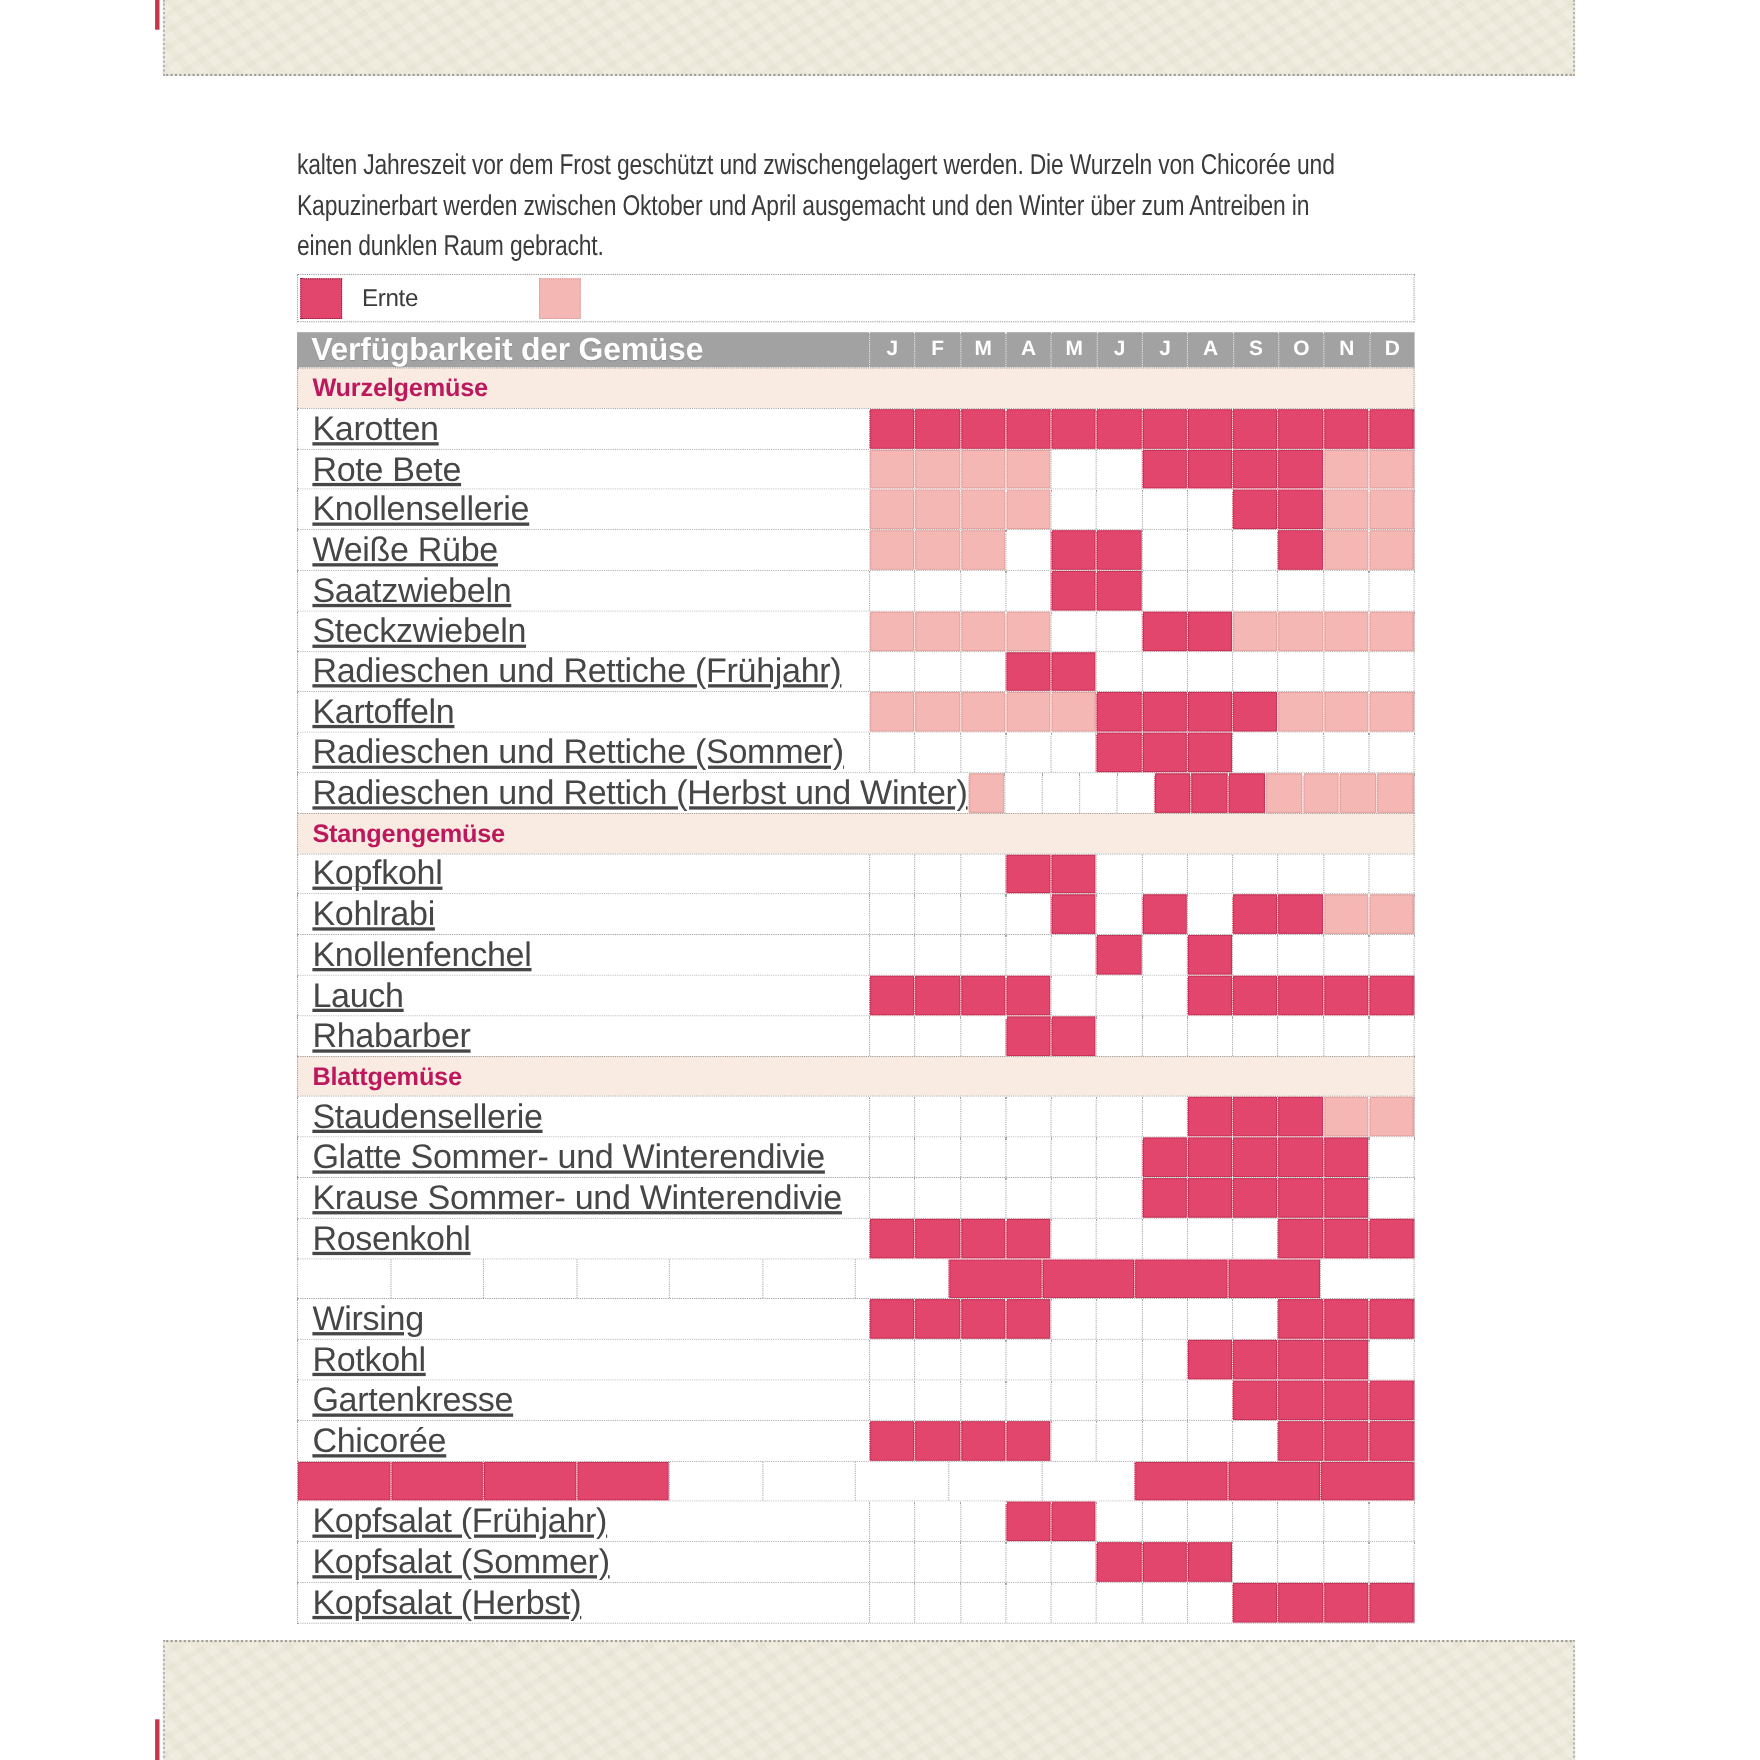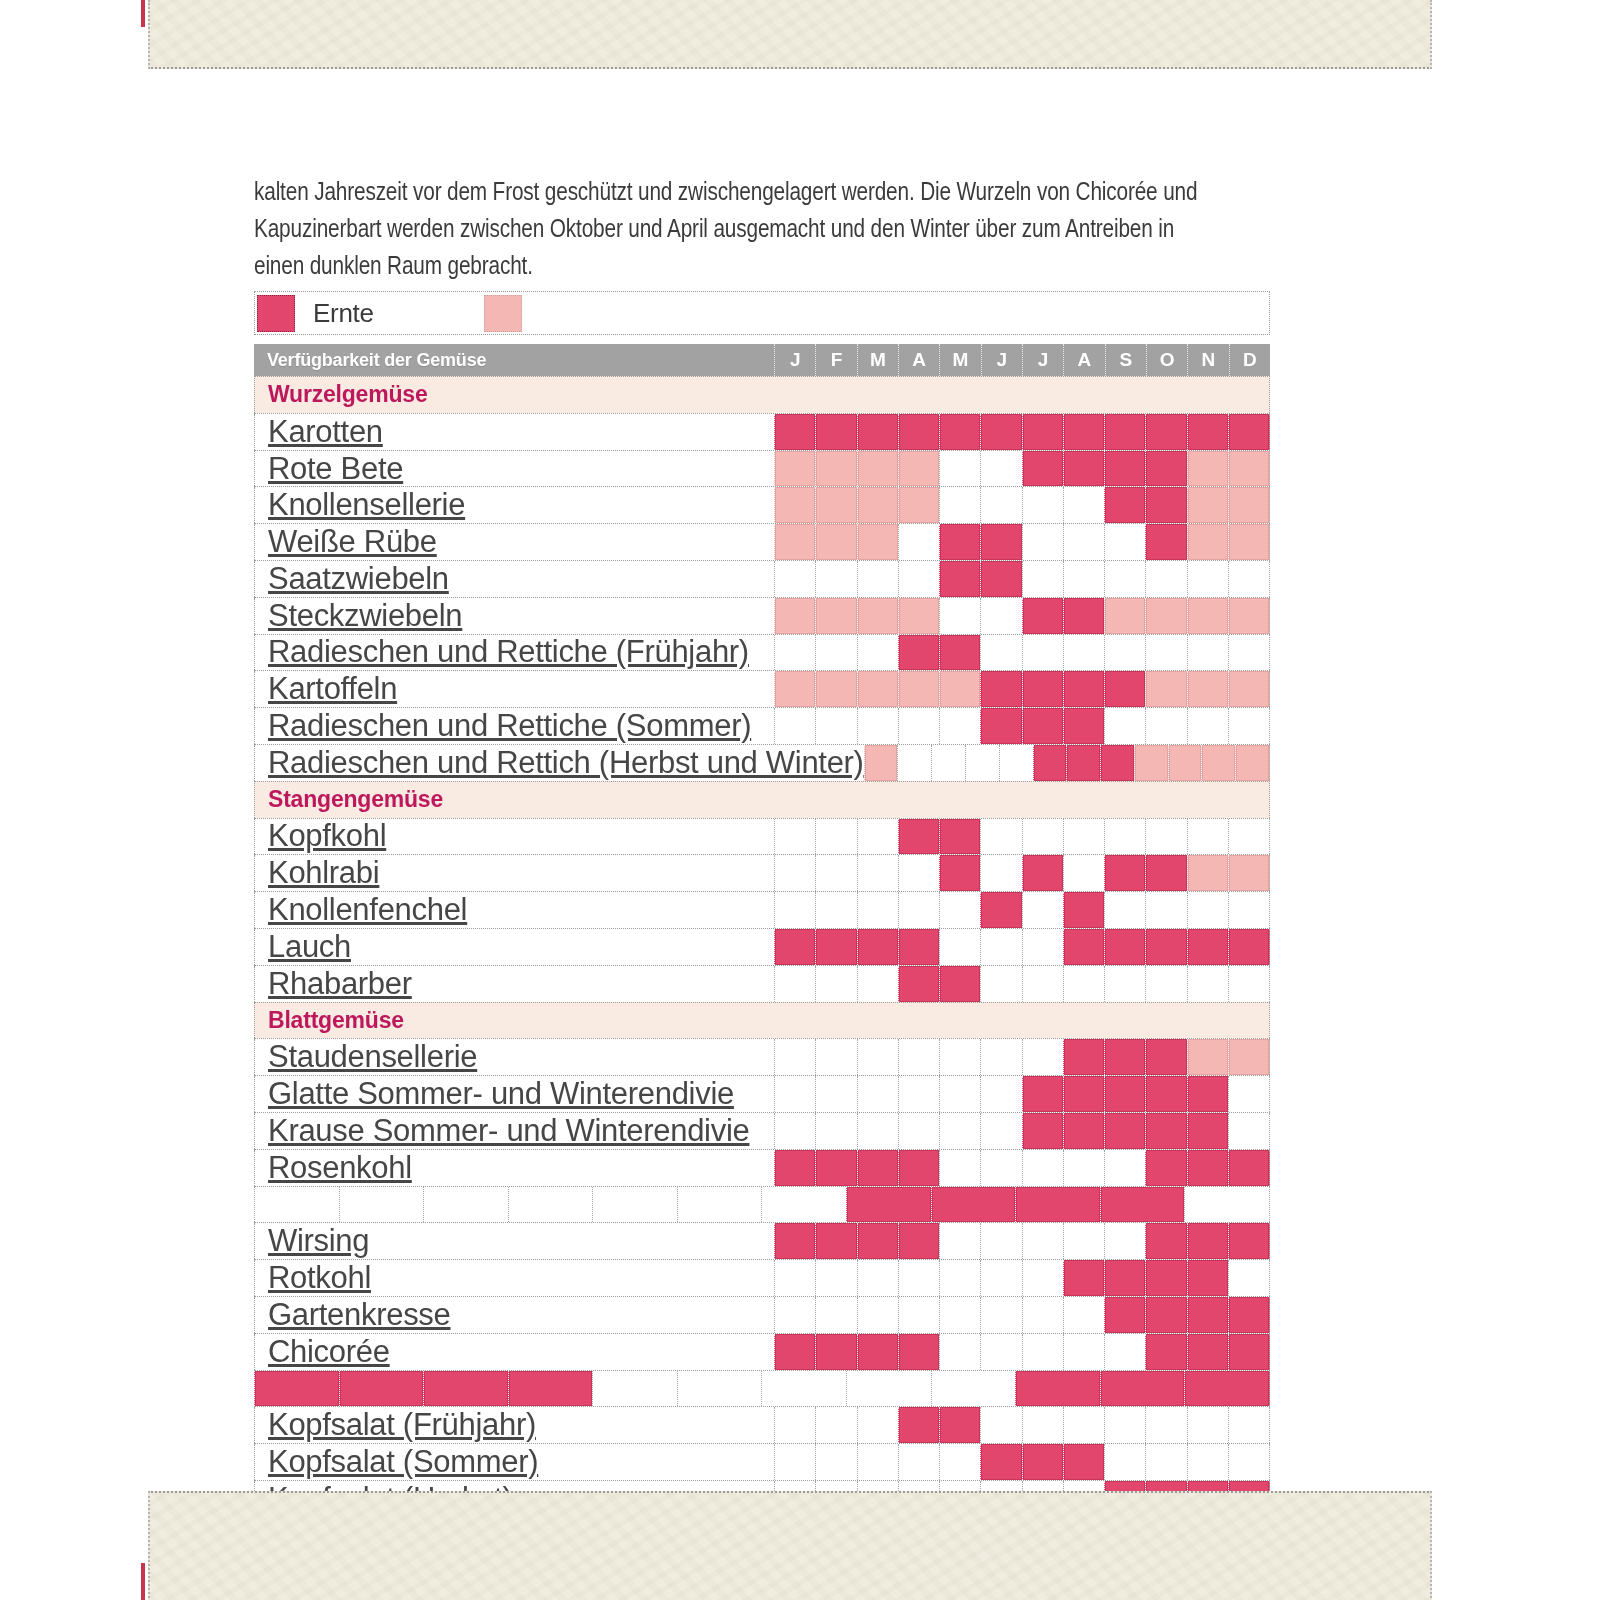--- a/index.html
+++ b/index.html
@@ -12,45 +12,45 @@
     position:absolute;left:148px;width:1280px;background:var(--paper);
     background-image:repeating-linear-gradient(47deg, rgba(120,110,80,0.035) 0 7px, rgba(255,255,255,0) 7px 15px),
                      repeating-linear-gradient(-31deg, rgba(120,110,80,0.03) 0 5px, rgba(255,255,255,0) 5px 13px);
   }
   .band-top{top:0;height:67px;border-bottom:2px dotted #9a9a98;border-left:2px dotted #b5b5b2;border-right:2px dotted #b5b5b2;}
   .band-bottom{top:1491px;height:109px;border-top:2px dotted #9a9a98;border-left:2px dotted #b5b5b2;border-right:2px dotted #b5b5b2;}
   .redmark{position:absolute;left:141px;width:4px;background:var(--mark);}
   .redmark-top{top:0;height:27px;}
   .redmark-bottom{top:1563px;height:37px;}
 
-  .content{position:absolute;left:254px;top:131px;width:1016px;margin-top:42px;}
+  .content{position:absolute;left:270px;top:131px;width:1016px;}
 
   .para{
     margin:0;width:1270px;transform:scaleX(0.80);transform-origin:0 0;
     font-size:26px;line-height:37px;letter-spacing:-0.2px;color:#3b3b3b;
   }
 
   
   .legend{
     margin-top:7px;height:44px;border:1px dotted #9a9a9a;background:#fff;
     display:flex;align-items:center;box-sizing:border-box;
   }
   .swatch{width:38px;height:37px;box-sizing:border-box;flex:0 0 auto;}
   .swatch-ernte{background:var(--ernte);border:1px dotted #8e2040;margin-left:2px;}
   .swatch-lager{background:var(--lager);border:1px dotted #cfa09a;margin-left:110px;}
-  .legend-label{font-size:26px;color:#3b3b3b;margin-left:18px;letter-spacing:-0.3px;}
+  .legend-label{font-size:22px;color:#3b3b3b;margin-left:18px;letter-spacing:-0.3px;}
 
   
   .thead{
     margin-top:9px;height:32px;background:var(--headbg);display:flex;align-items:stretch;
     box-sizing:border-box;
   }
   .thead-title{
     flex:0 0 520px;display:flex;align-items:center;padding-left:13px;box-sizing:border-box;
-    color:#ffffff;font-weight:bold;font-size:18px;letter-spacing:-0.2px;
+    color:#ffffff;font-weight:bold;font-size:29px;letter-spacing:-0.2px;
     text-shadow:0 1px 1px rgba(0,0,0,0.15);
   }
   .thead-months{flex:1;display:flex;}
   .mcell{
     flex:1;display:flex;align-items:center;justify-content:center;
     color:#fff;font-weight:bold;font-size:19px;border-left:1px dotted #e8e8e8;box-sizing:border-box;
   }
 
   
   .tbody{border-bottom:1px dotted #9c9c9c;}

